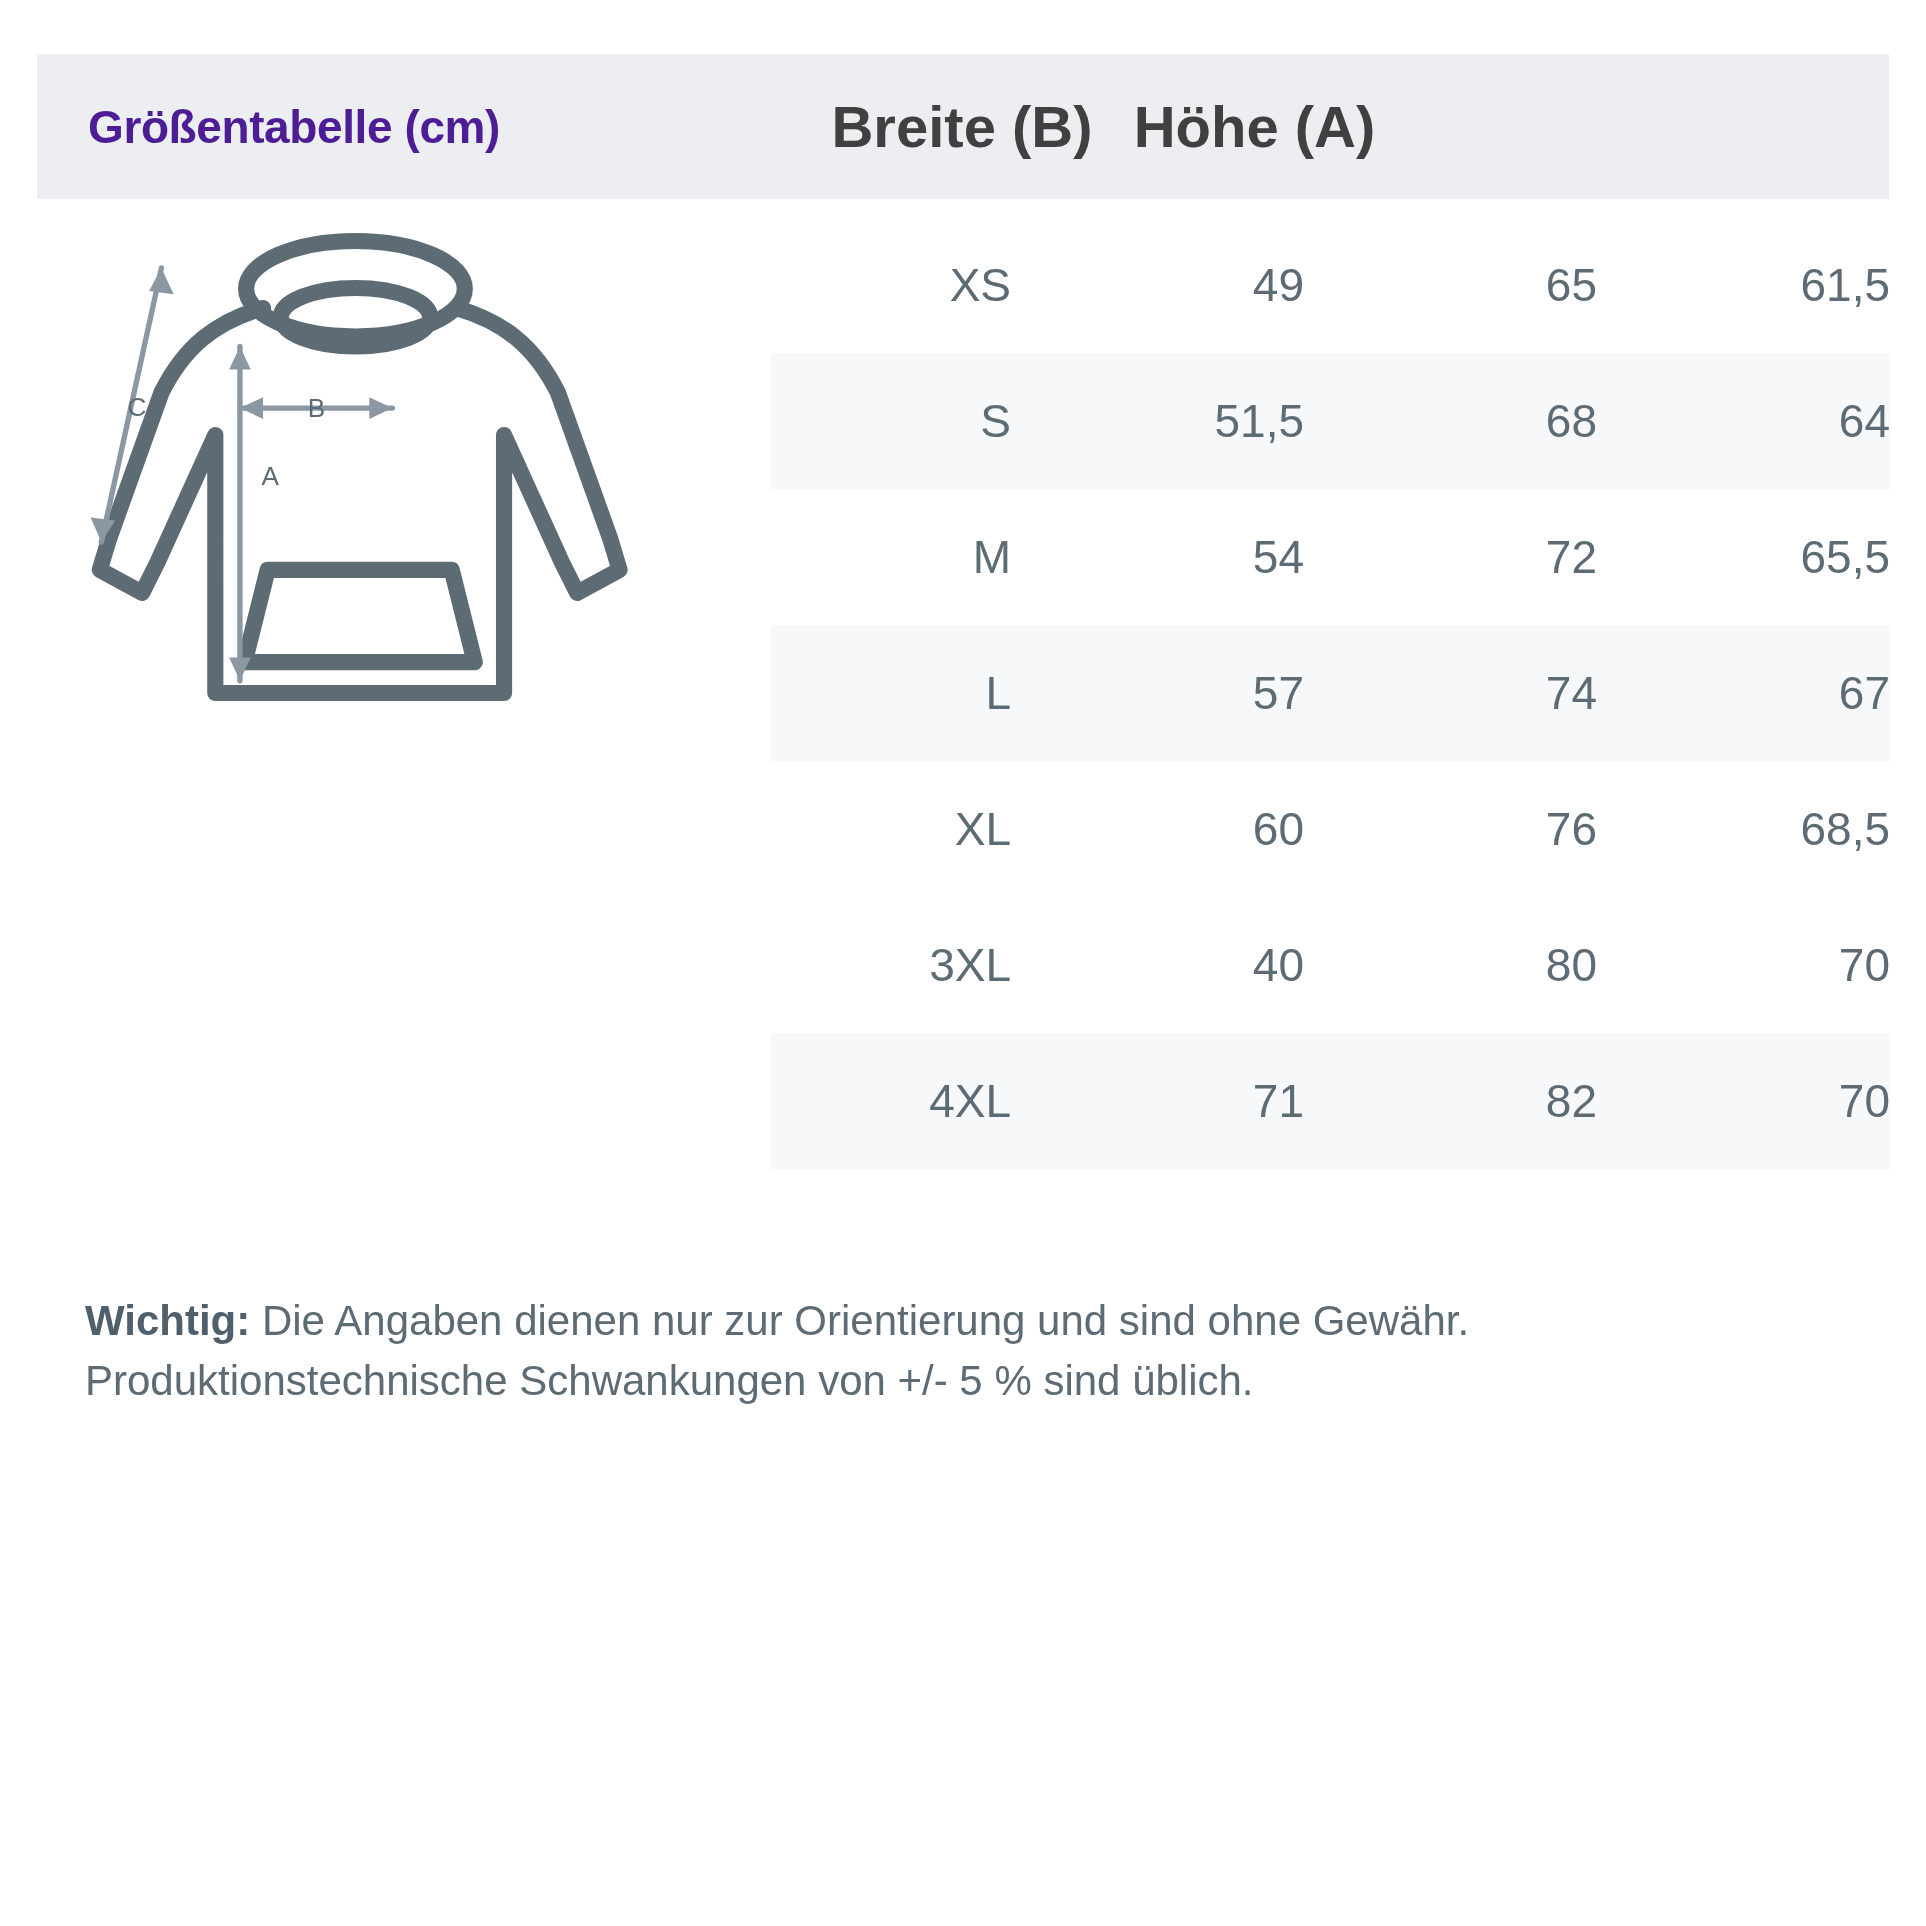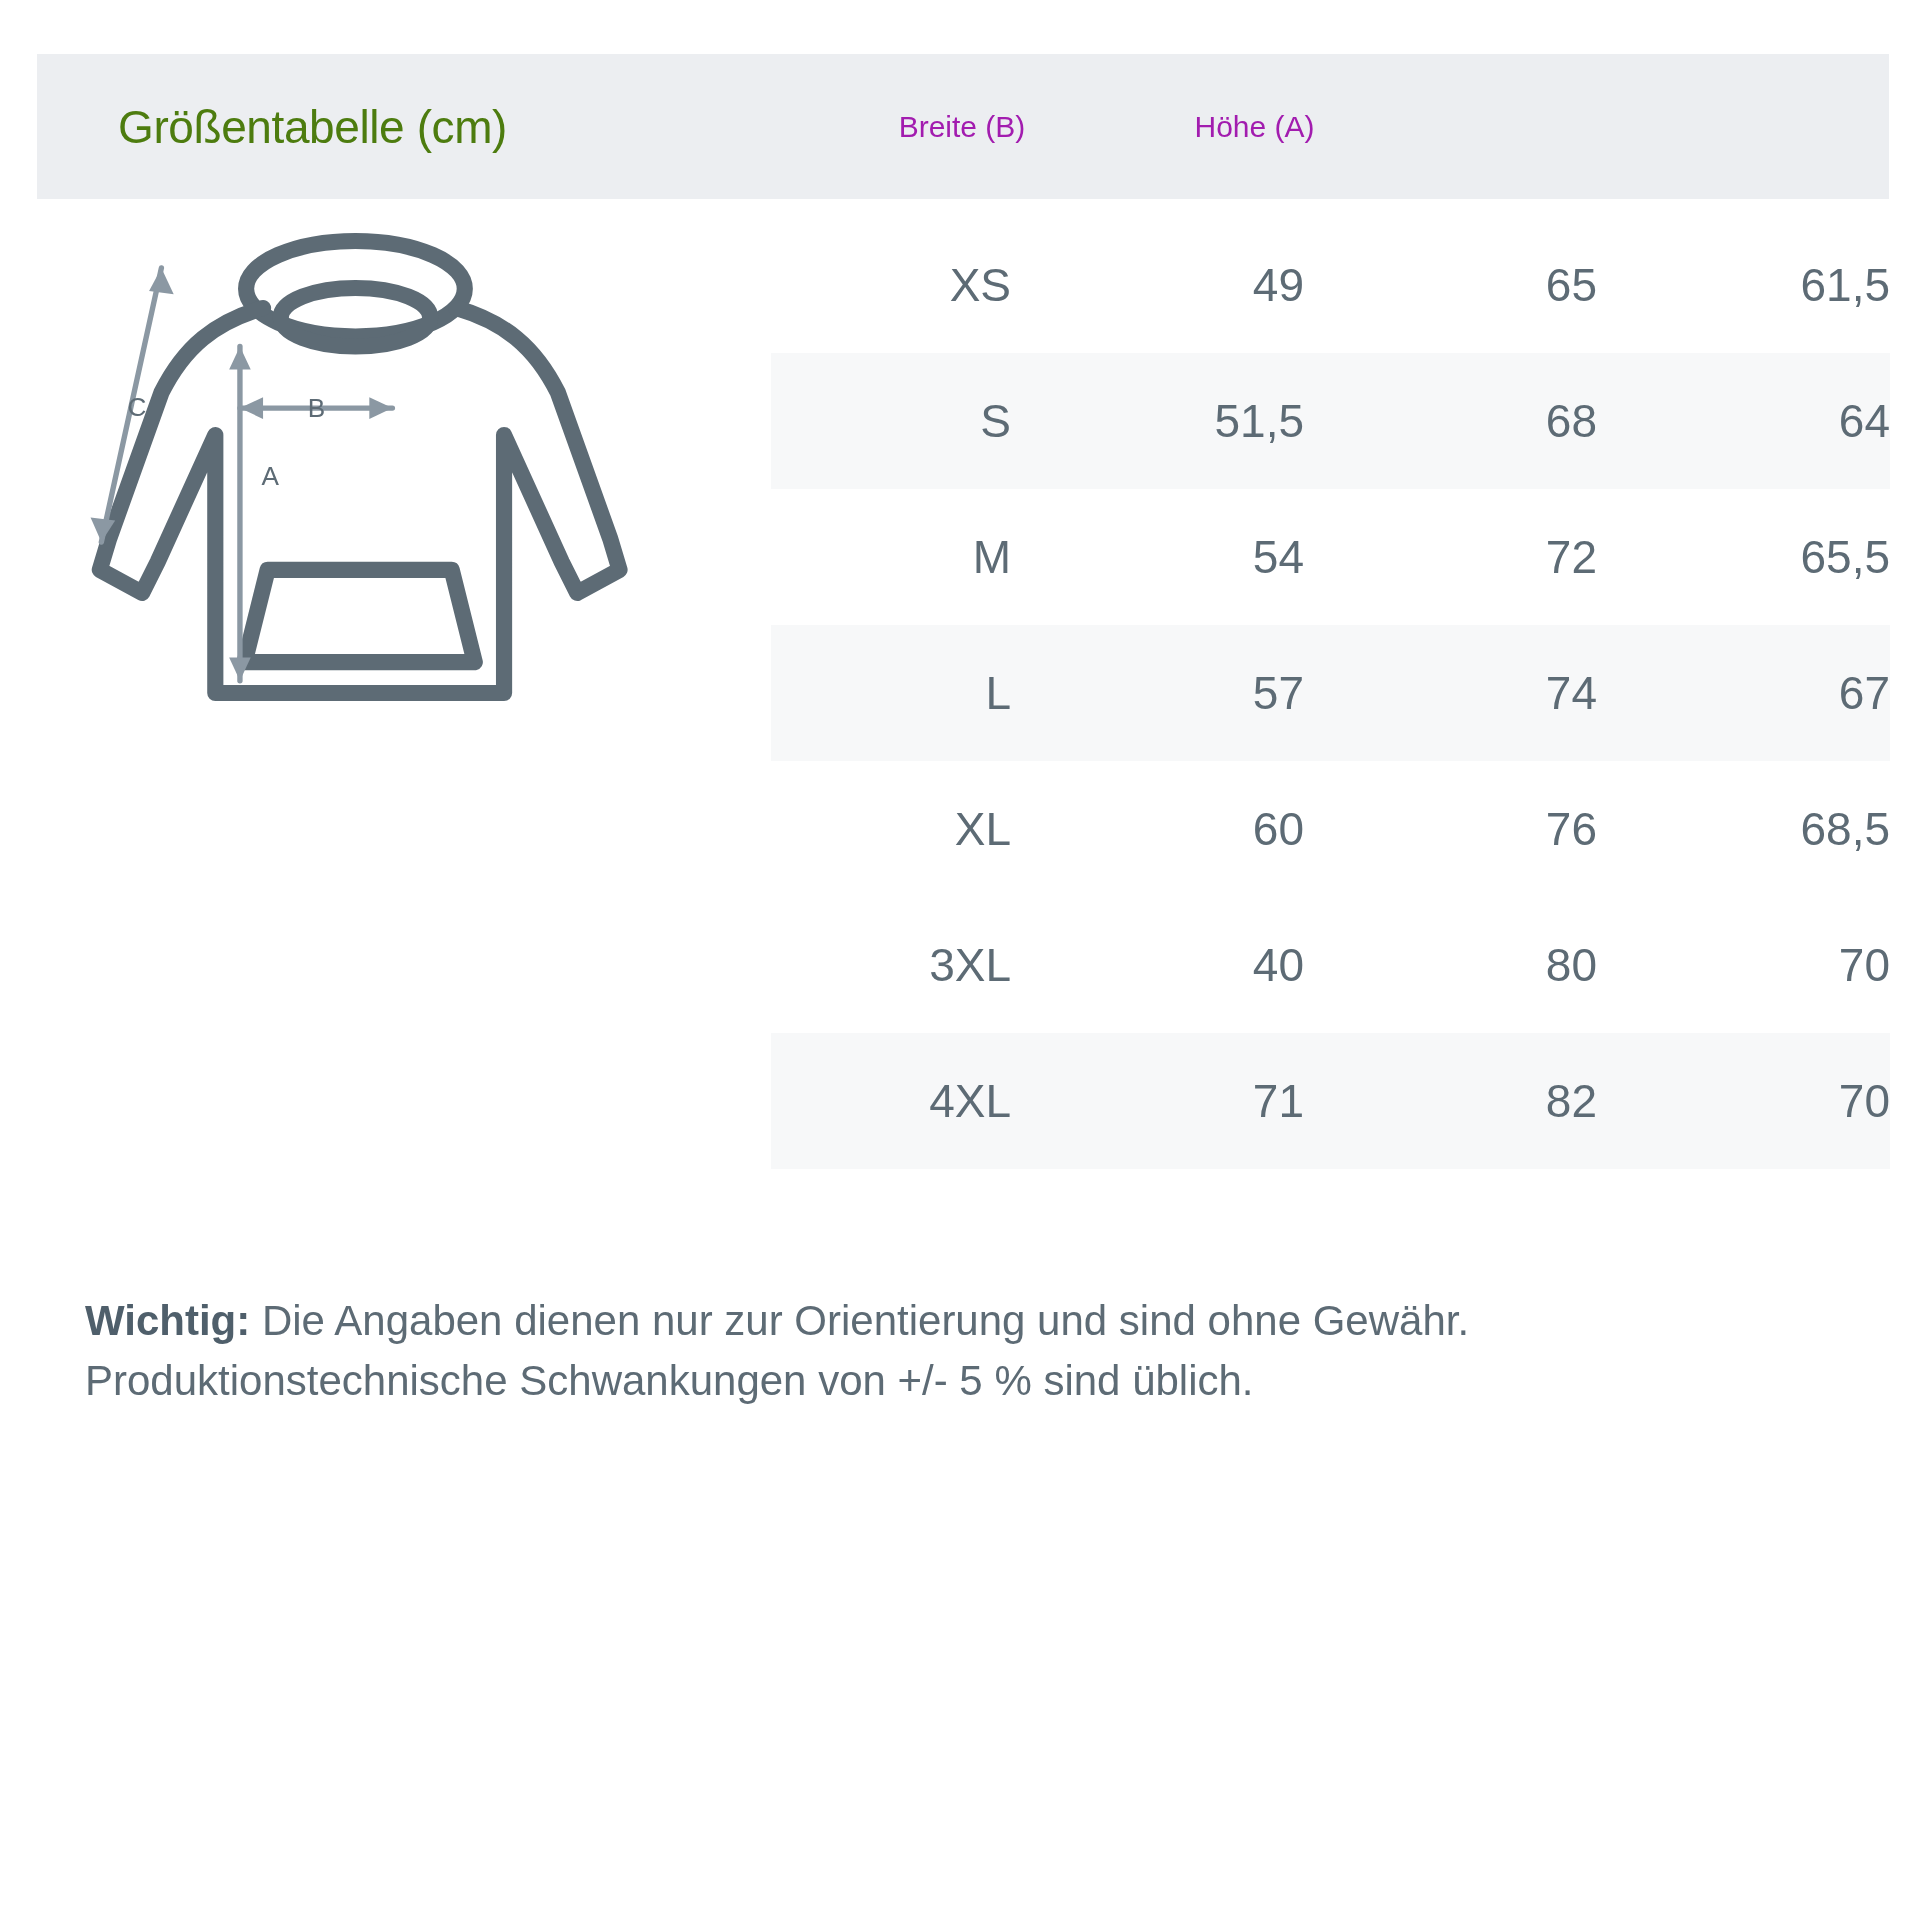--- a/index.html
+++ b/index.html
@@ -28,39 +28,39 @@
     left: 37px;
     top: 54px;
     width: 1852px;
     height: 145px;
     background: #eceef1;
     display: flex;
     align-items: center;
   }
   .header-title {
     font-size: 46px;
-    font-weight: normal;
-    color: #4d7c0f;
-    margin-left: 81px;
+    font-weight: bold;
+    color: #4c1d95;
+    margin-left: 51px;
     white-space: nowrap;
     letter-spacing: -0.4px;
   }
   .header-cols {
     position: absolute;
     left: 771px;
     top: 0;
     height: 145px;
     width: 1082px;
     display: flex;
     align-items: center;
   }
   .header-cols .hcol {
-    font-size: 30px;
-    font-weight: normal;
-    color: #a21caf;
+    font-size: 58px;
+    font-weight: bold;
+    color: #404040;
     text-align: center;
     white-space: nowrap;
   }
   .hcol.c1 { width: 308px; }
   .hcol.c2 { width: 277px; }
   .hcol.c3 { width: 293px; }
 
   
   .illustration {
     position: absolute;

